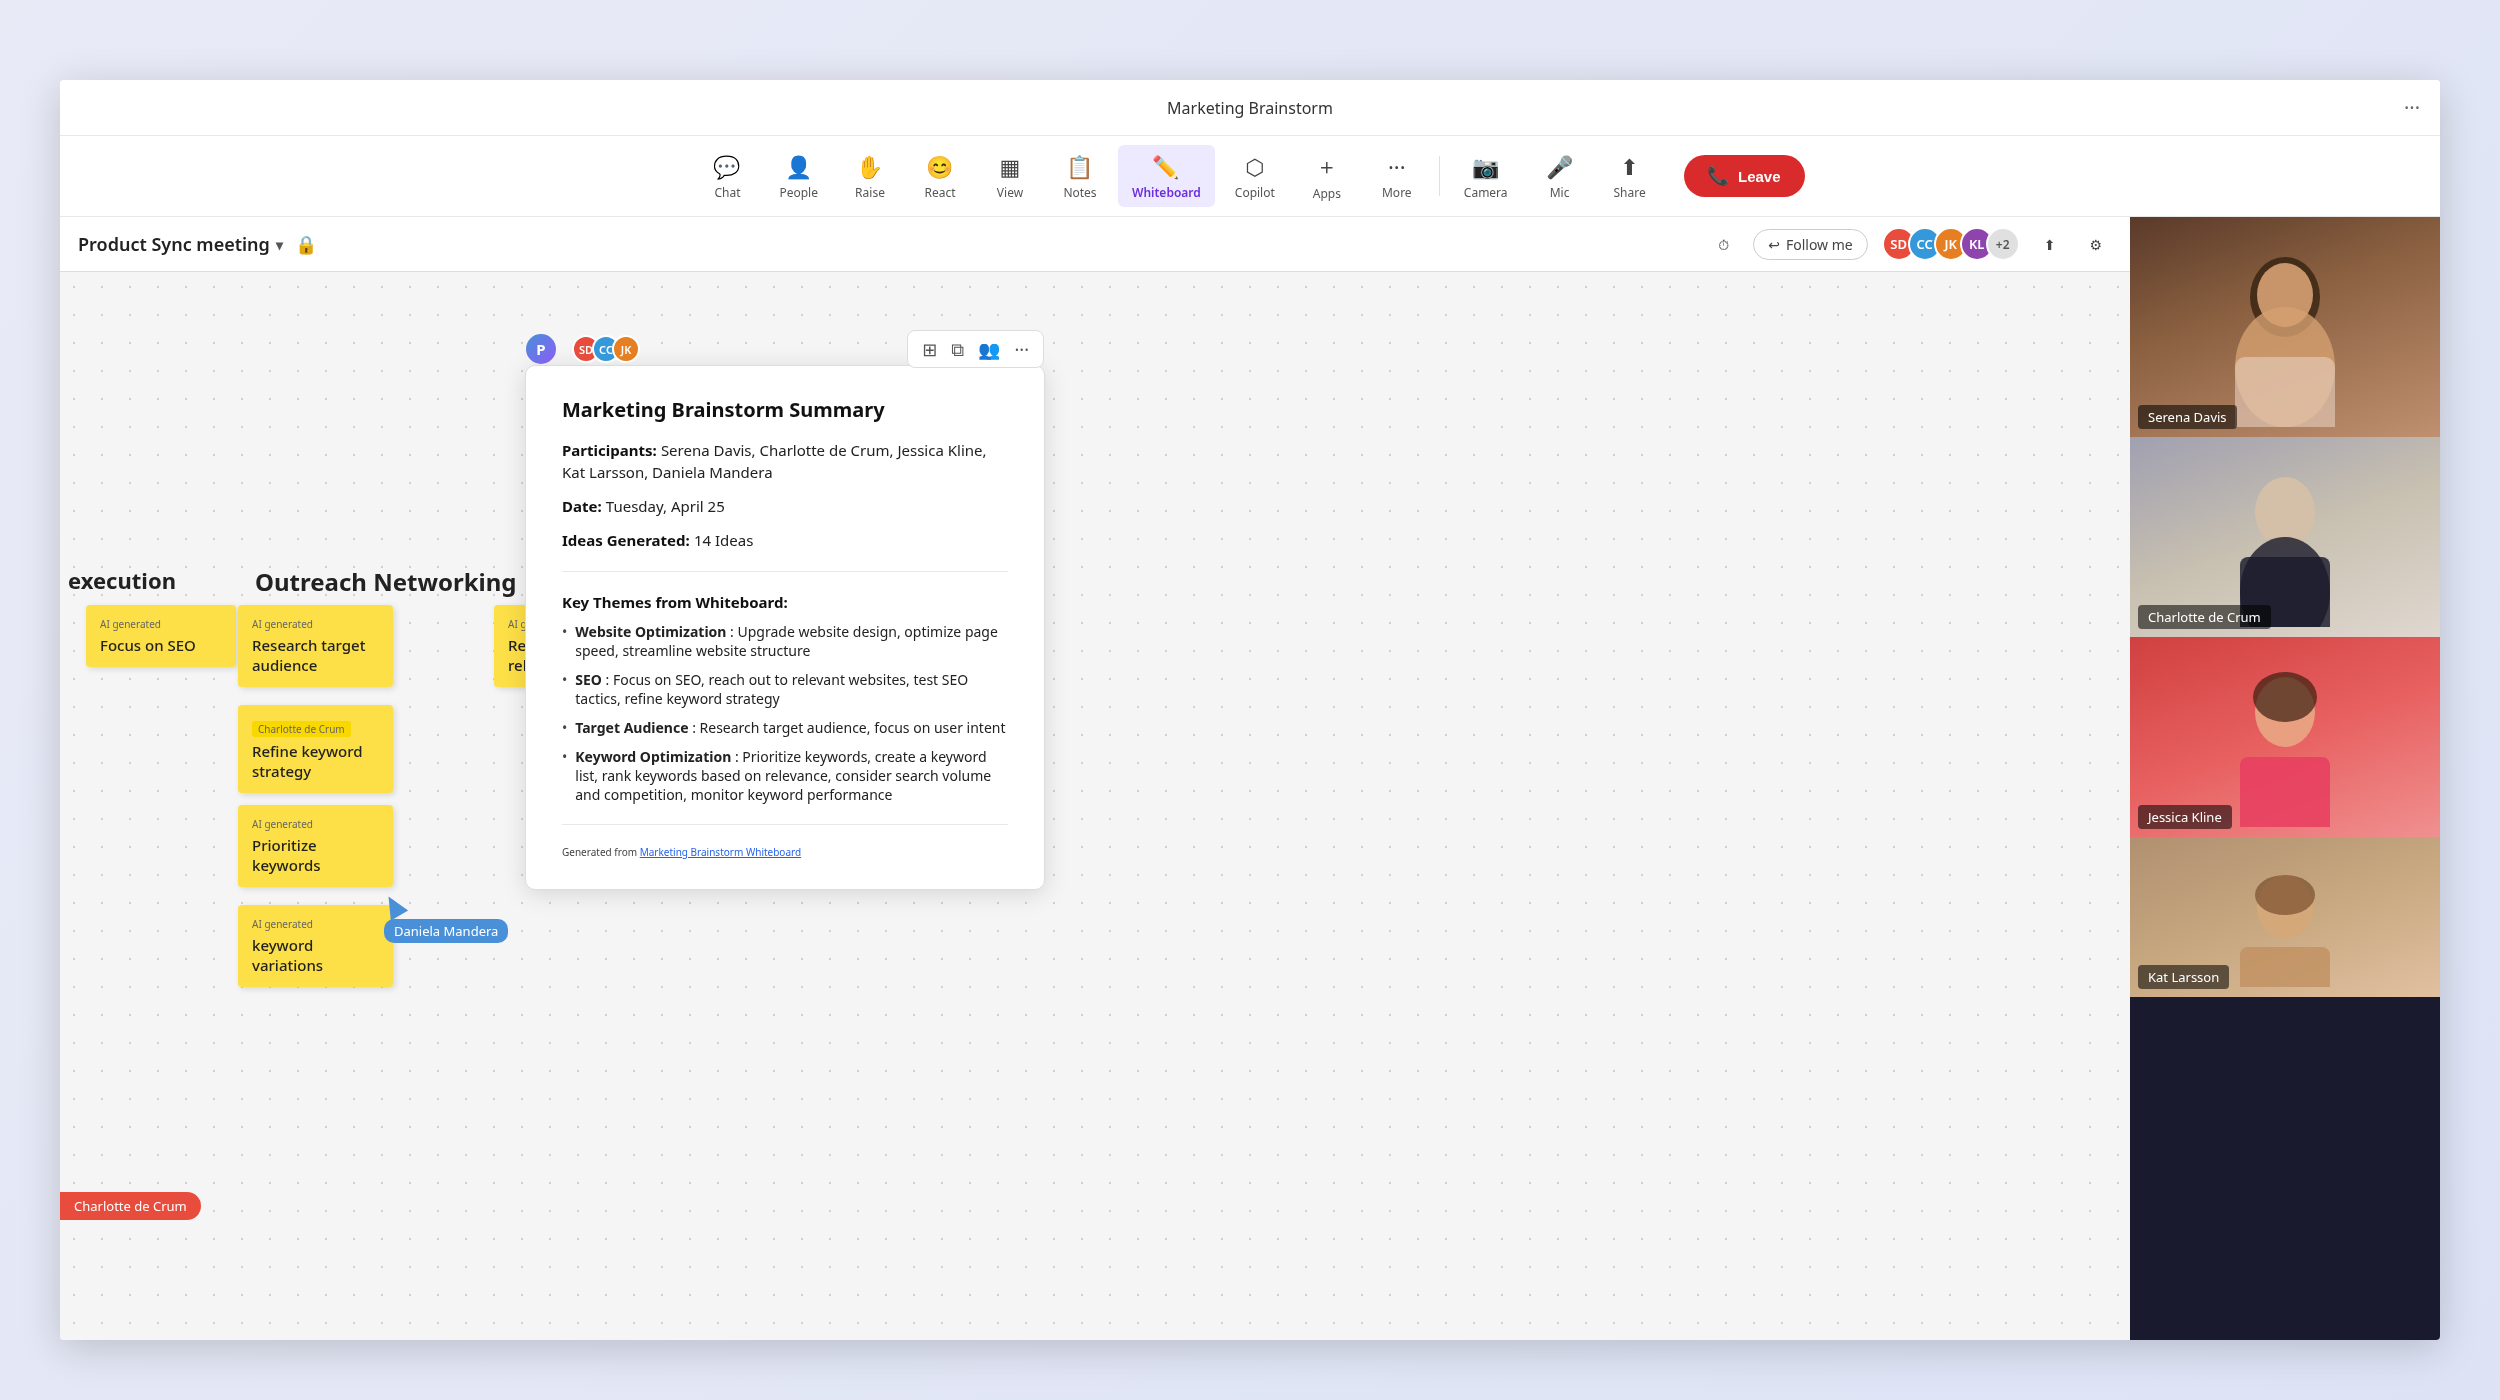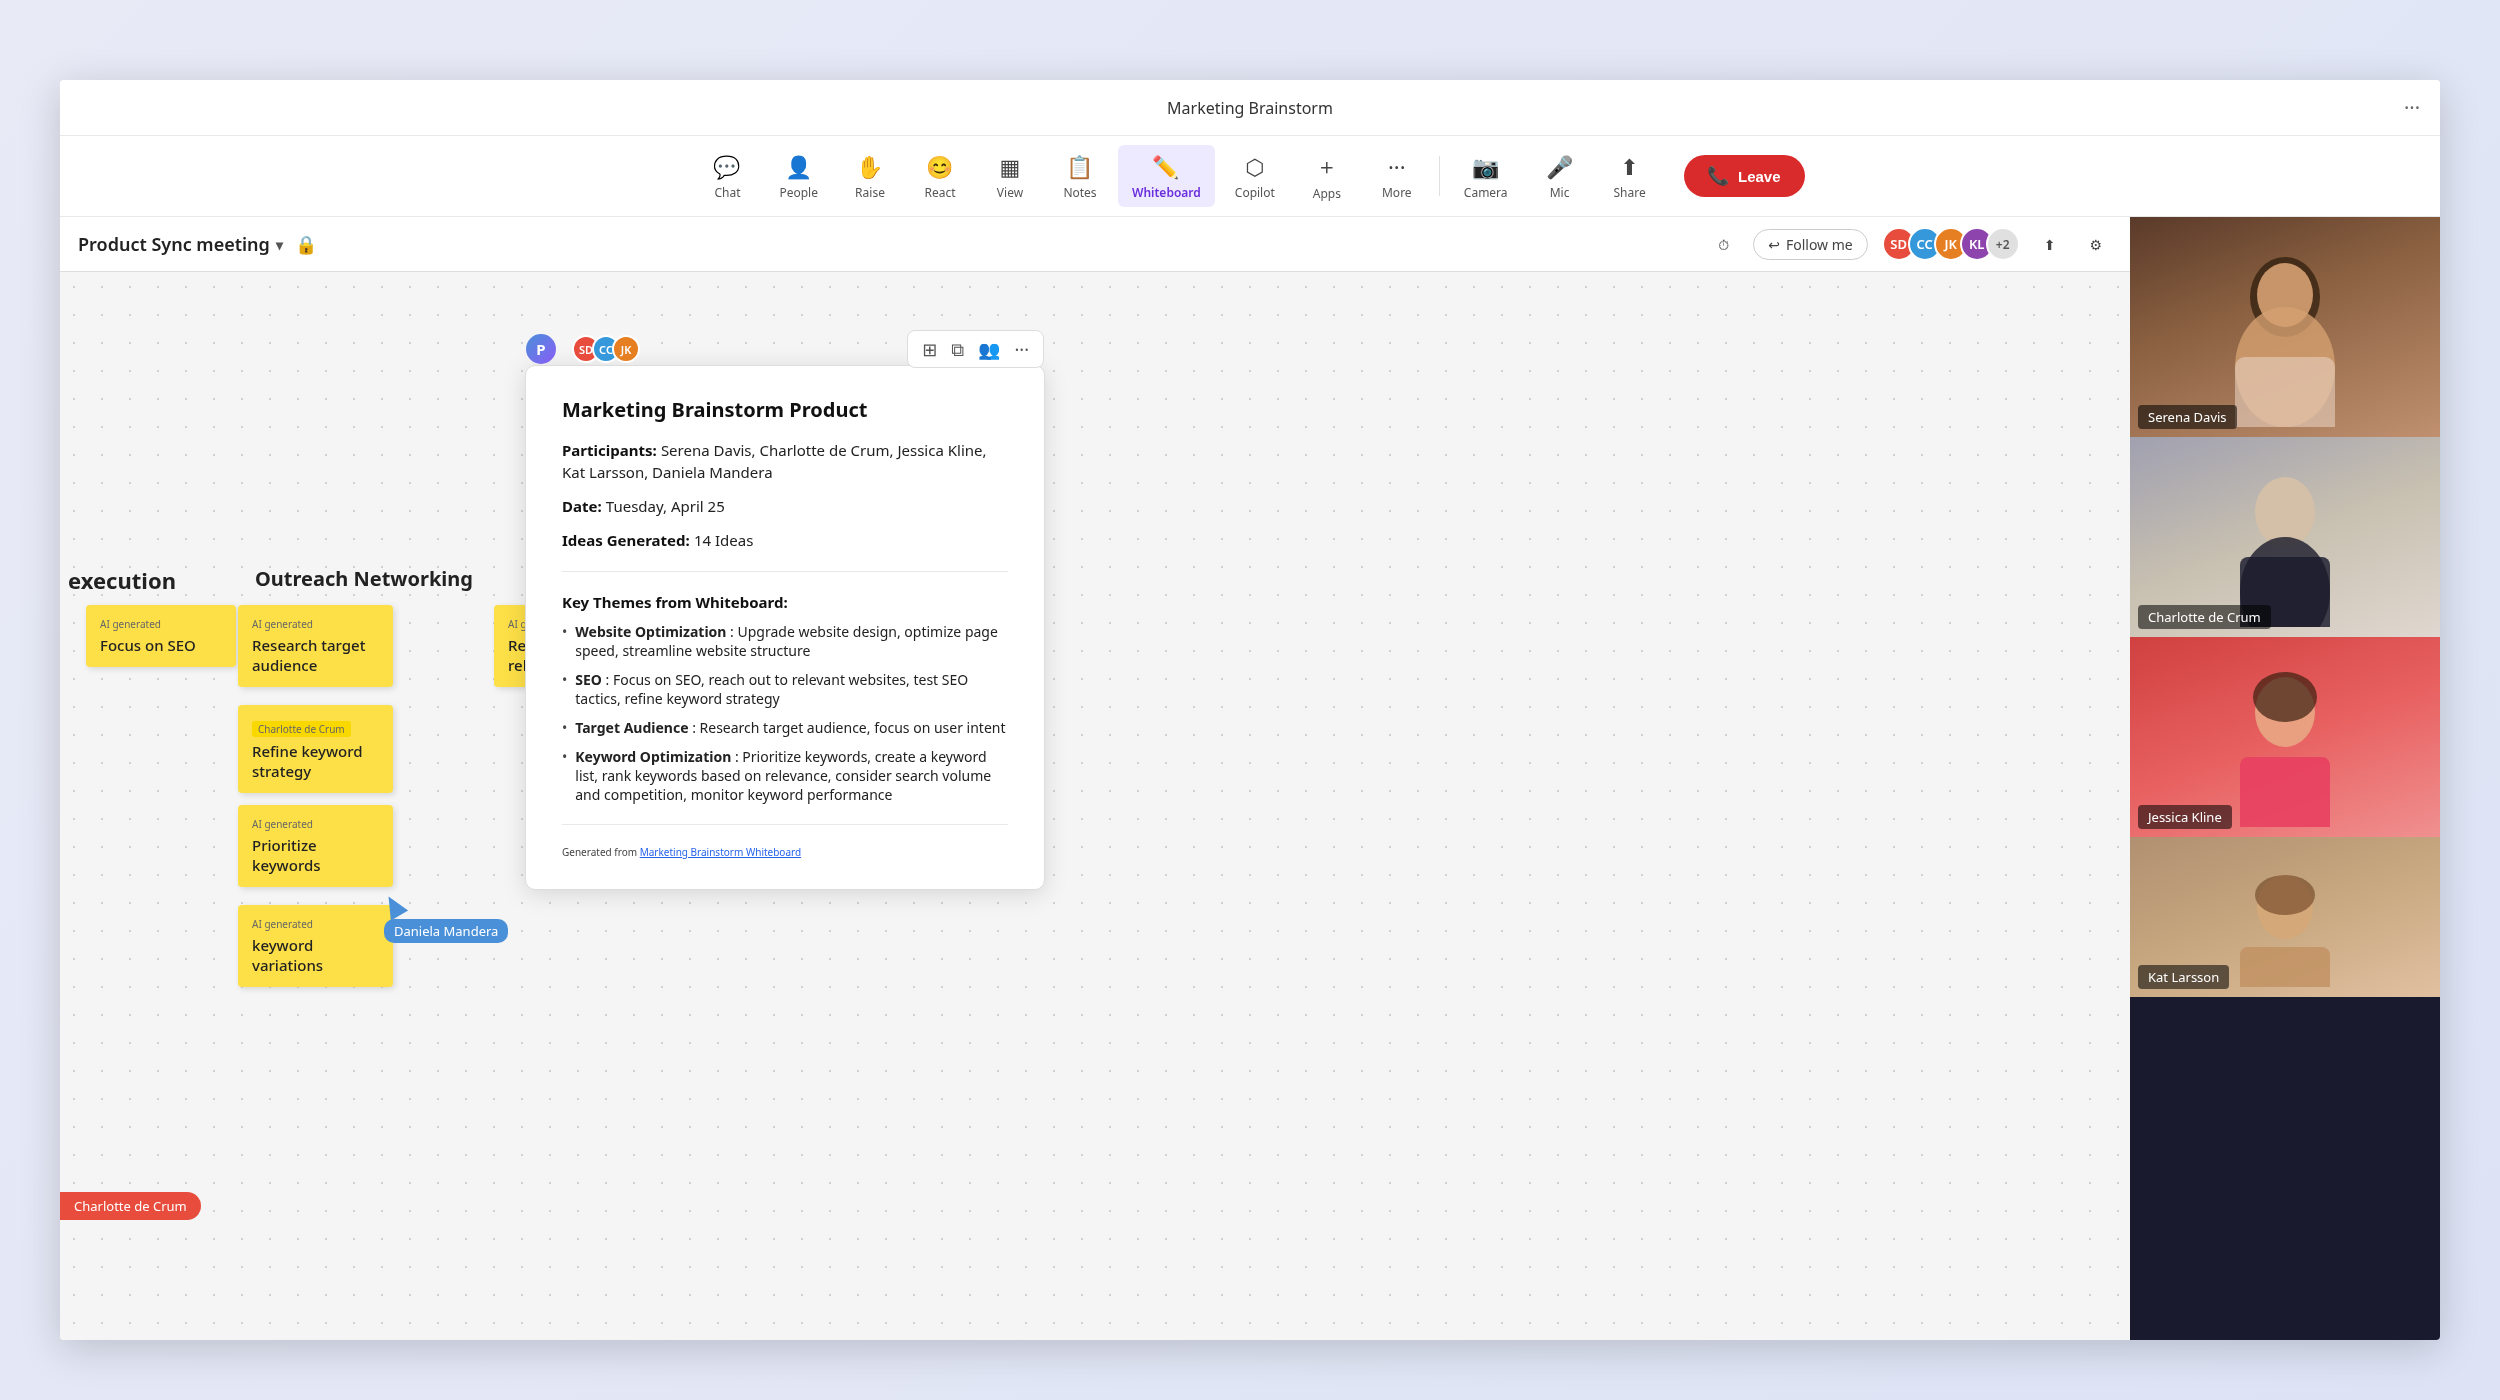--- a/index.html
+++ b/index.html
@@ -458,21 +458,21 @@
             <div class="avatar-count">+2</div>
           </div>
           <span class="share-icon">⬆</span>
           <span class="settings-icon">⚙</span>
         </div>
       </div>
 
       <div style="position:absolute; top:58px; left:0; right:0; bottom:0;">
 
         <div class="sticky-section-title" style="top:290px; left:8px; font-size:22px;">execution</div>
-        <div class="sticky-section-title" style="top:290px; left:195px; font-size:20px;">Outreach Networking</div>
+        <div class="sticky-section-title" style="top:290px; left:195px; font-size:24px;">Outreach Networking</div>
 
         <div class="sticky-note" style="top:330px; left:26px; width:150px;">
           <div class="ai-label">AI generated</div>
           <div>Focus on SEO</div>
         </div>
 
         <div class="sticky-note" style="top:330px; left:178px; width:155px;">
           <div class="ai-label">AI generated</div>
           <div>Research target audience</div>
         </div>
@@ -517,21 +517,21 @@
             </div>
 
             <div style="margin-left:auto; display:flex; align-items:center; gap:14px; background:#fff; border:1px solid #ddd; border-radius:8px; padding:6px 14px;">
               <span style="font-size:18px; cursor:pointer; color:#555;">⊞</span>
               <span style="font-size:18px; cursor:pointer; color:#555;">⧉</span>
               <span style="font-size:18px; cursor:pointer; color:#555;">👥</span>
               <span style="font-size:18px; cursor:pointer; color:#555;">···</span>
             </div>
           </div>
 
-          <div class="summary-title">Marketing Brainstorm Product</div>
+          <div class="summary-title">Marketing Brainstorm Summary</div>
 
           <div class="summary-section">
             <span class="summary-label">Participants:</span>
             <span class="summary-value">Serena Davis, Charlotte de Crum, Jessica Kline, Kat Larsson, Daniela Mandera</span>
           </div>
 
           <div class="summary-section">
             <span class="summary-label">Date:</span>
             <span class="summary-value">Tuesday, April 25</span>
           </div>

